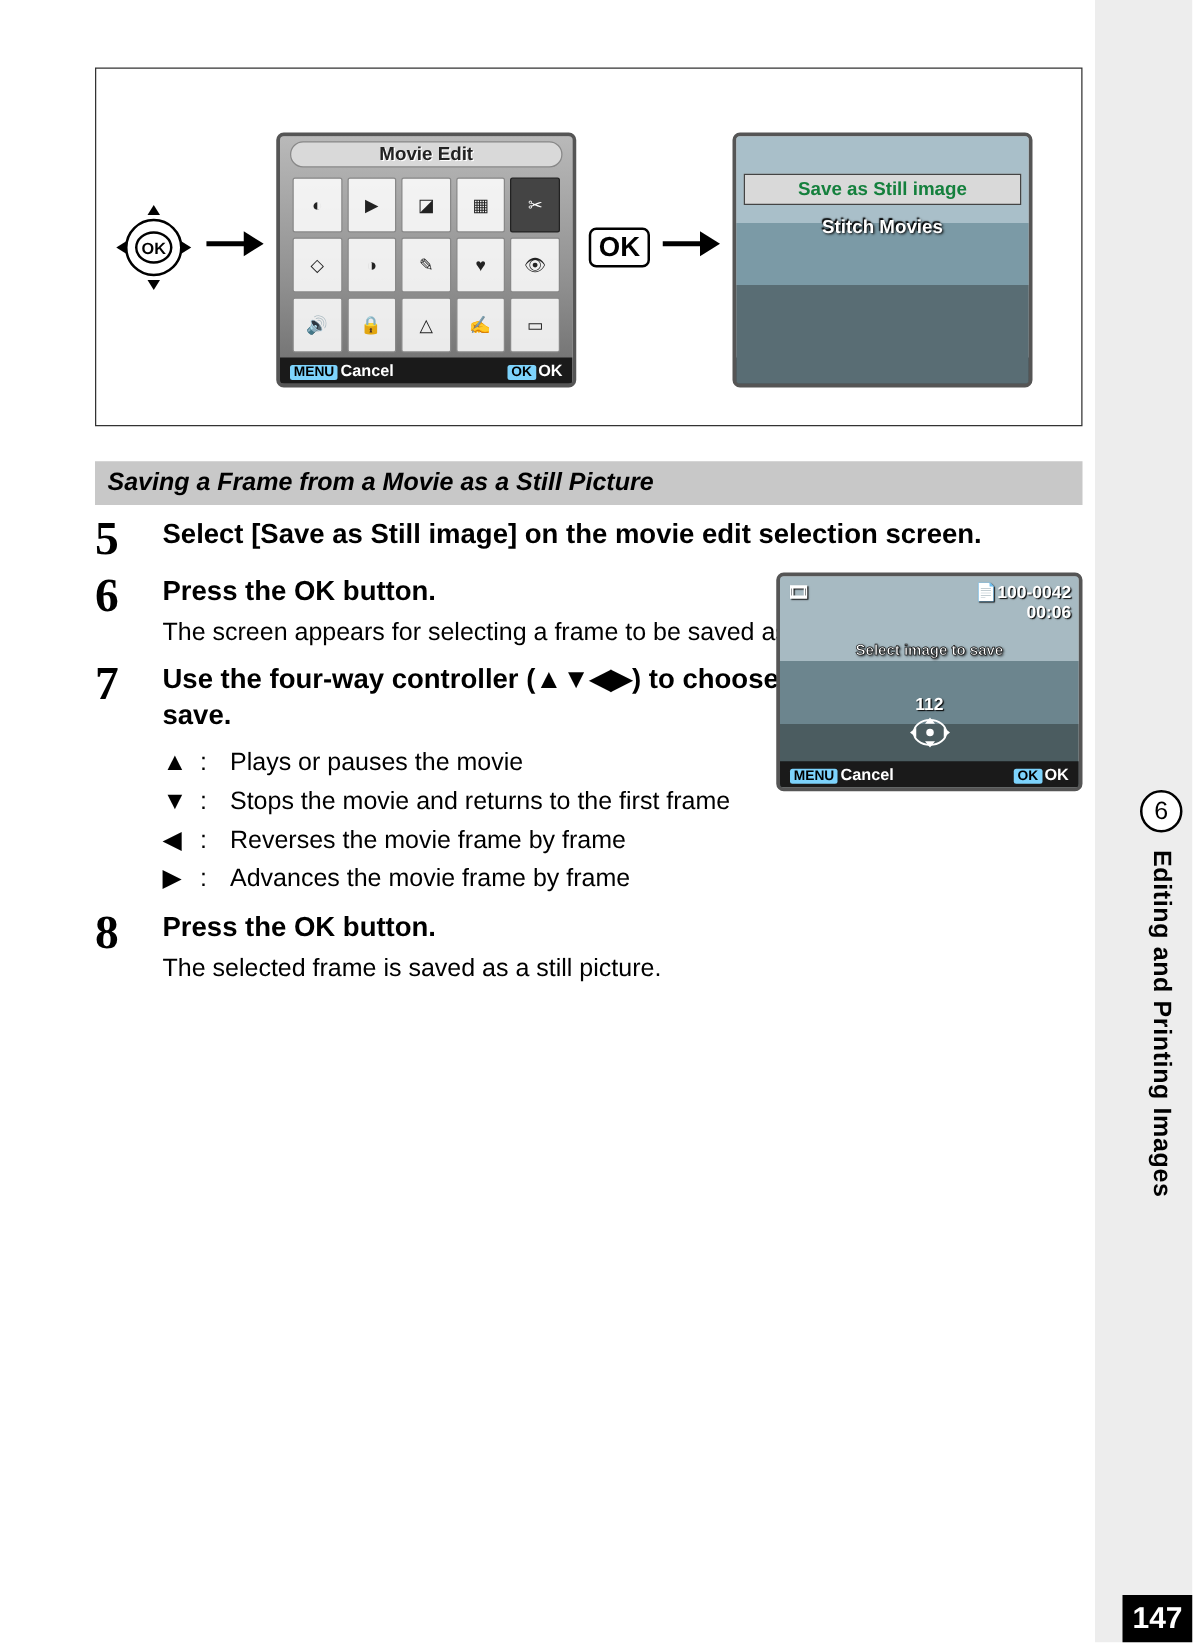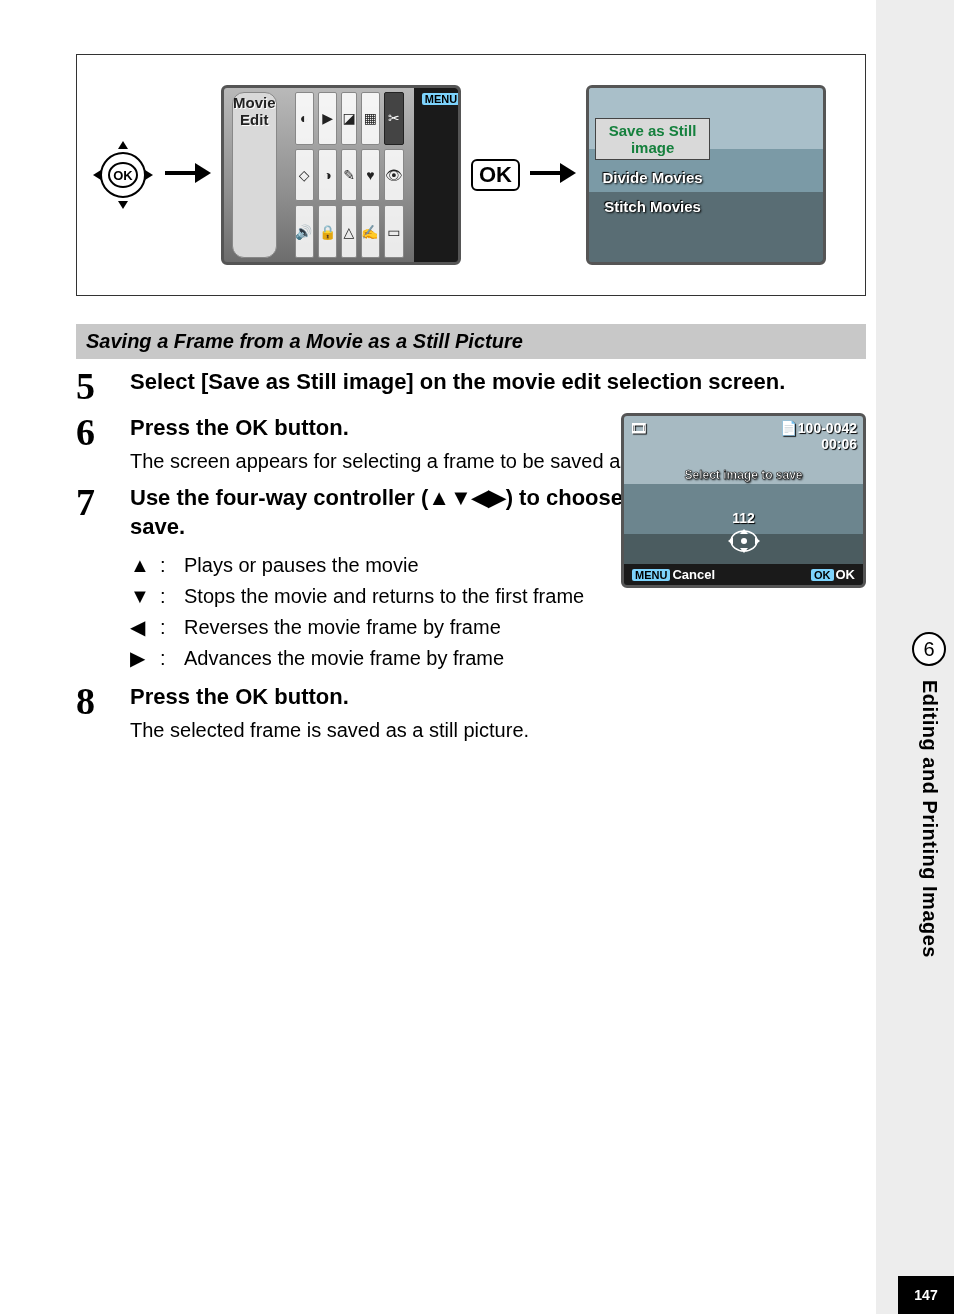--- a/index.html
+++ b/index.html
@@ -25,27 +25,29 @@
     align-items: center;
     gap: 10px;
   }
   .ok-dial {
     flex:0 0 auto;
   }
   .ok-dial svg { display:block; }
   .arrow-big { flex:0 0 auto; }
   .lcd {
     width: 240px;
-    height: 180px;
+    height: 204px;
     background: linear-gradient(#b9b9b9,#8f8f8f 60%,#6d6d6d);
     border-radius: 6px;
     border: 3px solid #555;
     position: relative;
     display:flex;
+    flex-direction:column;
     overflow:hidden;
+    margin-top:21px;
   }
   .lcd .titlebar {
     background:#d9d9d9;
     border-radius:12px;
     margin:4px 8px;
     text-align:center;
     font-weight:bold;
     font-size:15px;
     color:#222;
     padding:1px 0;
@@ -165,21 +167,21 @@
     font-size:20px;
     margin-top:14px;
     letter-spacing:0.5px;
   }
   
   .page-num {
     position:absolute;
     right:0;bottom:0;
     width:56px;height:38px;
     background:#000;color:#fff;
-    font-weight:bold;font-size:14px;
+    font-weight:bold;font-size:24px;
     display:flex;align-items:center;justify-content:center;
   }
   .light-col {
     position:absolute;
     top:0;right:0;bottom:0;width:78px;
     background:#ededed;
     z-index:-1;
   }
 </style>
 </head>
@@ -241,21 +243,20 @@
       <svg width="46" height="30">
           <line x1="0" y1="15" x2="32" y2="15" stroke="#000" stroke-width="4"></line>
           <polygon points="30,5 46,15 30,25" fill="#000"></polygon>
         </svg>
     </span>
 
     <div class="lcd lcd2">
       <div class="sky"></div>
       <div class="lcd2-inner">
         <div class="opt sel">Save as Still image</div>
-        <div class="opt">Divide Movies</div>
         <div class="opt">Stitch Movies</div>
       </div>
       <div class="footer">
         <span><span class="lcd-footer-chip">MENU</span><span>⤴</span></span>
         <span><span class="lcd-footer-chip">OK</span><span>OK</span></span>
       </div>
     </div>
   </div>
 
   <div class="section-bar">Saving a Frame from a Movie as a Still Picture</div>

